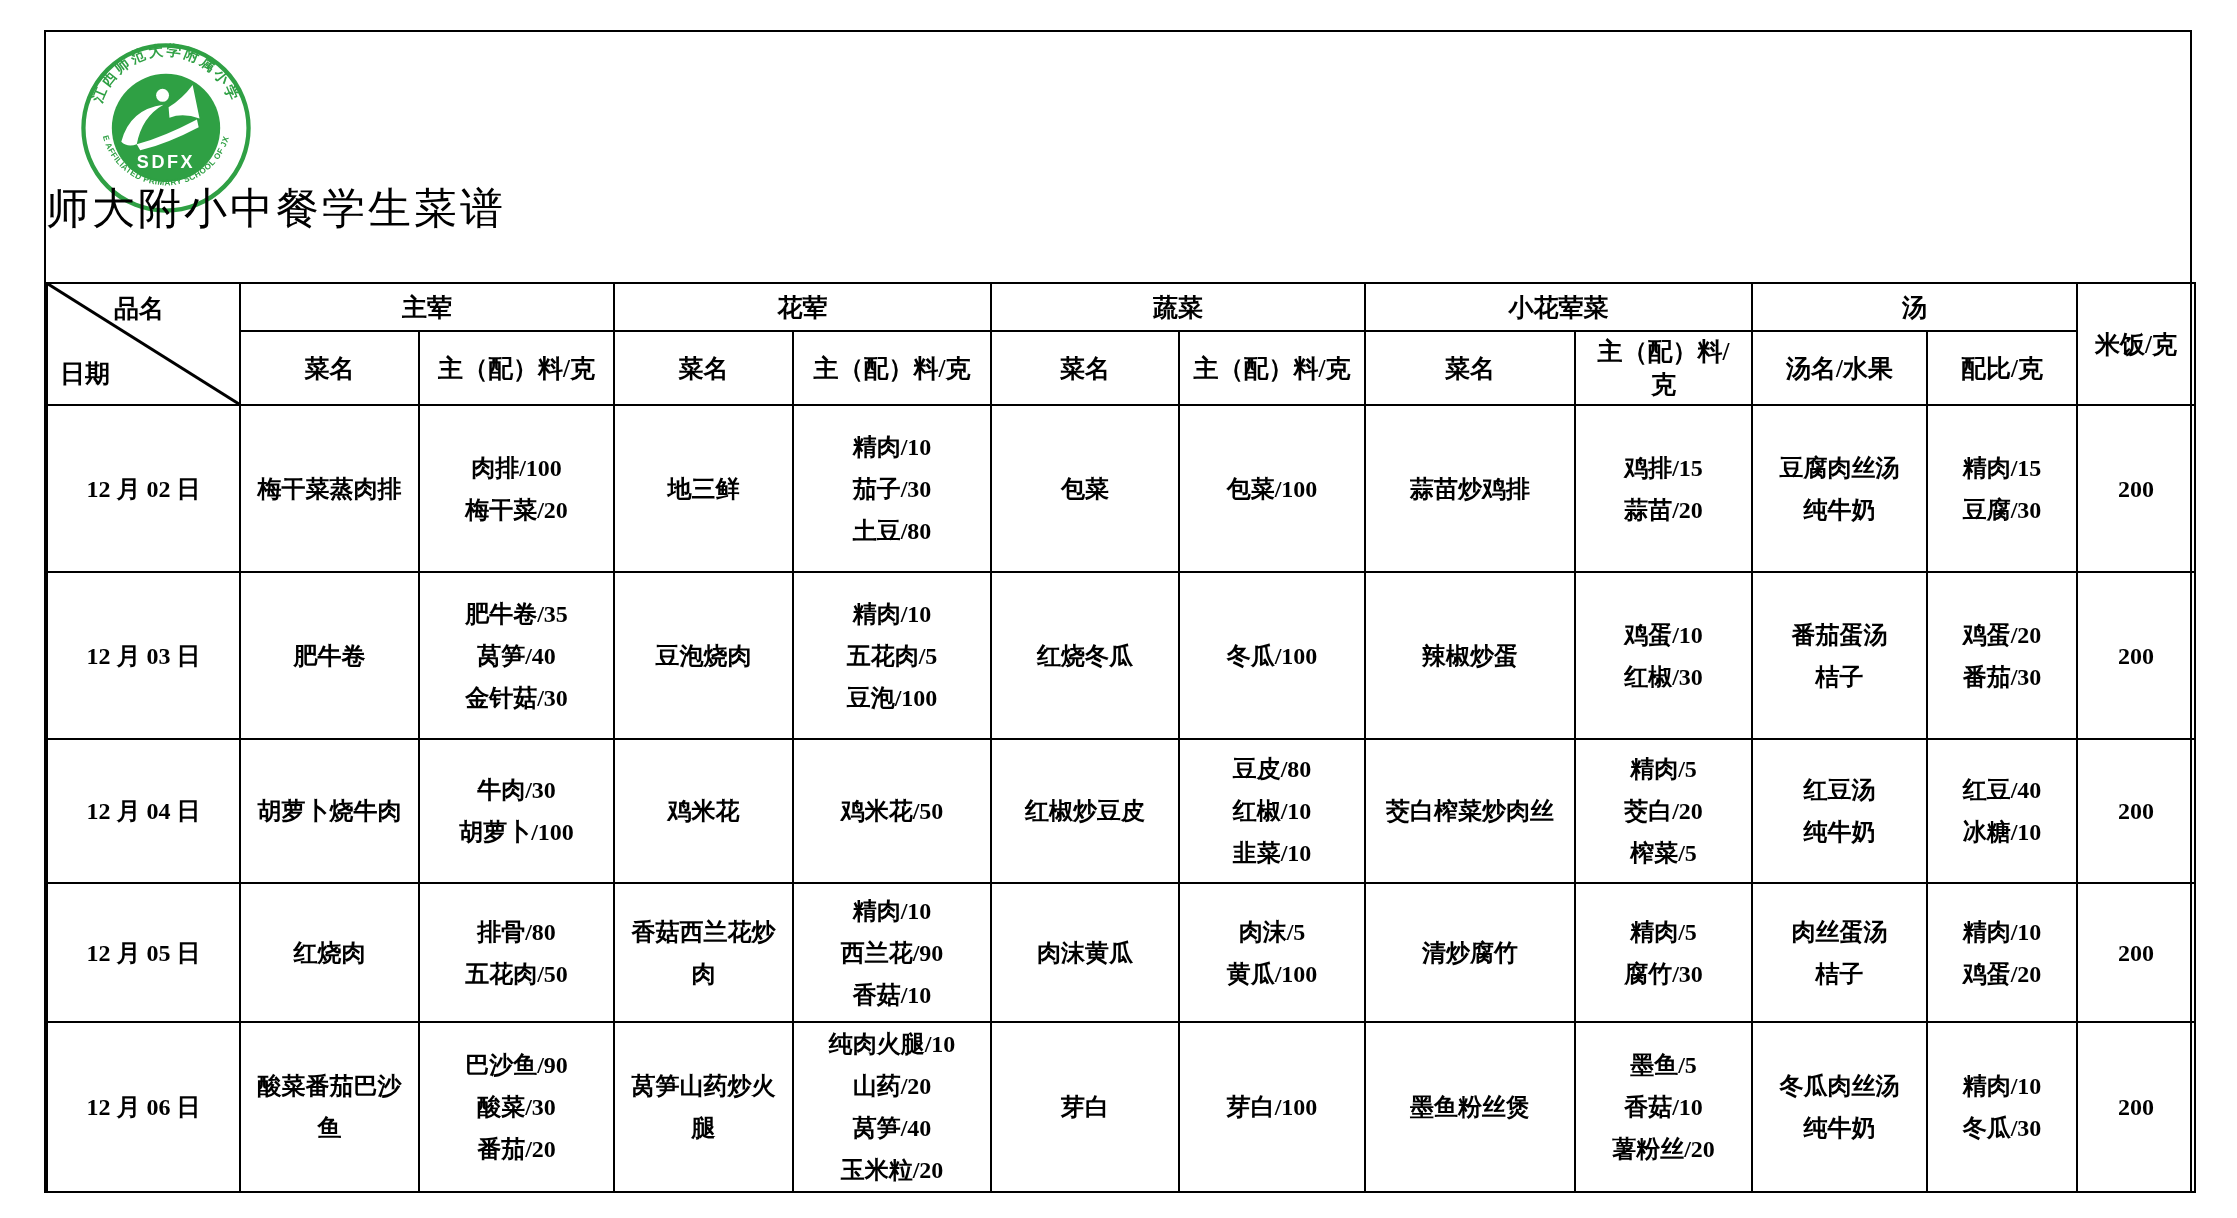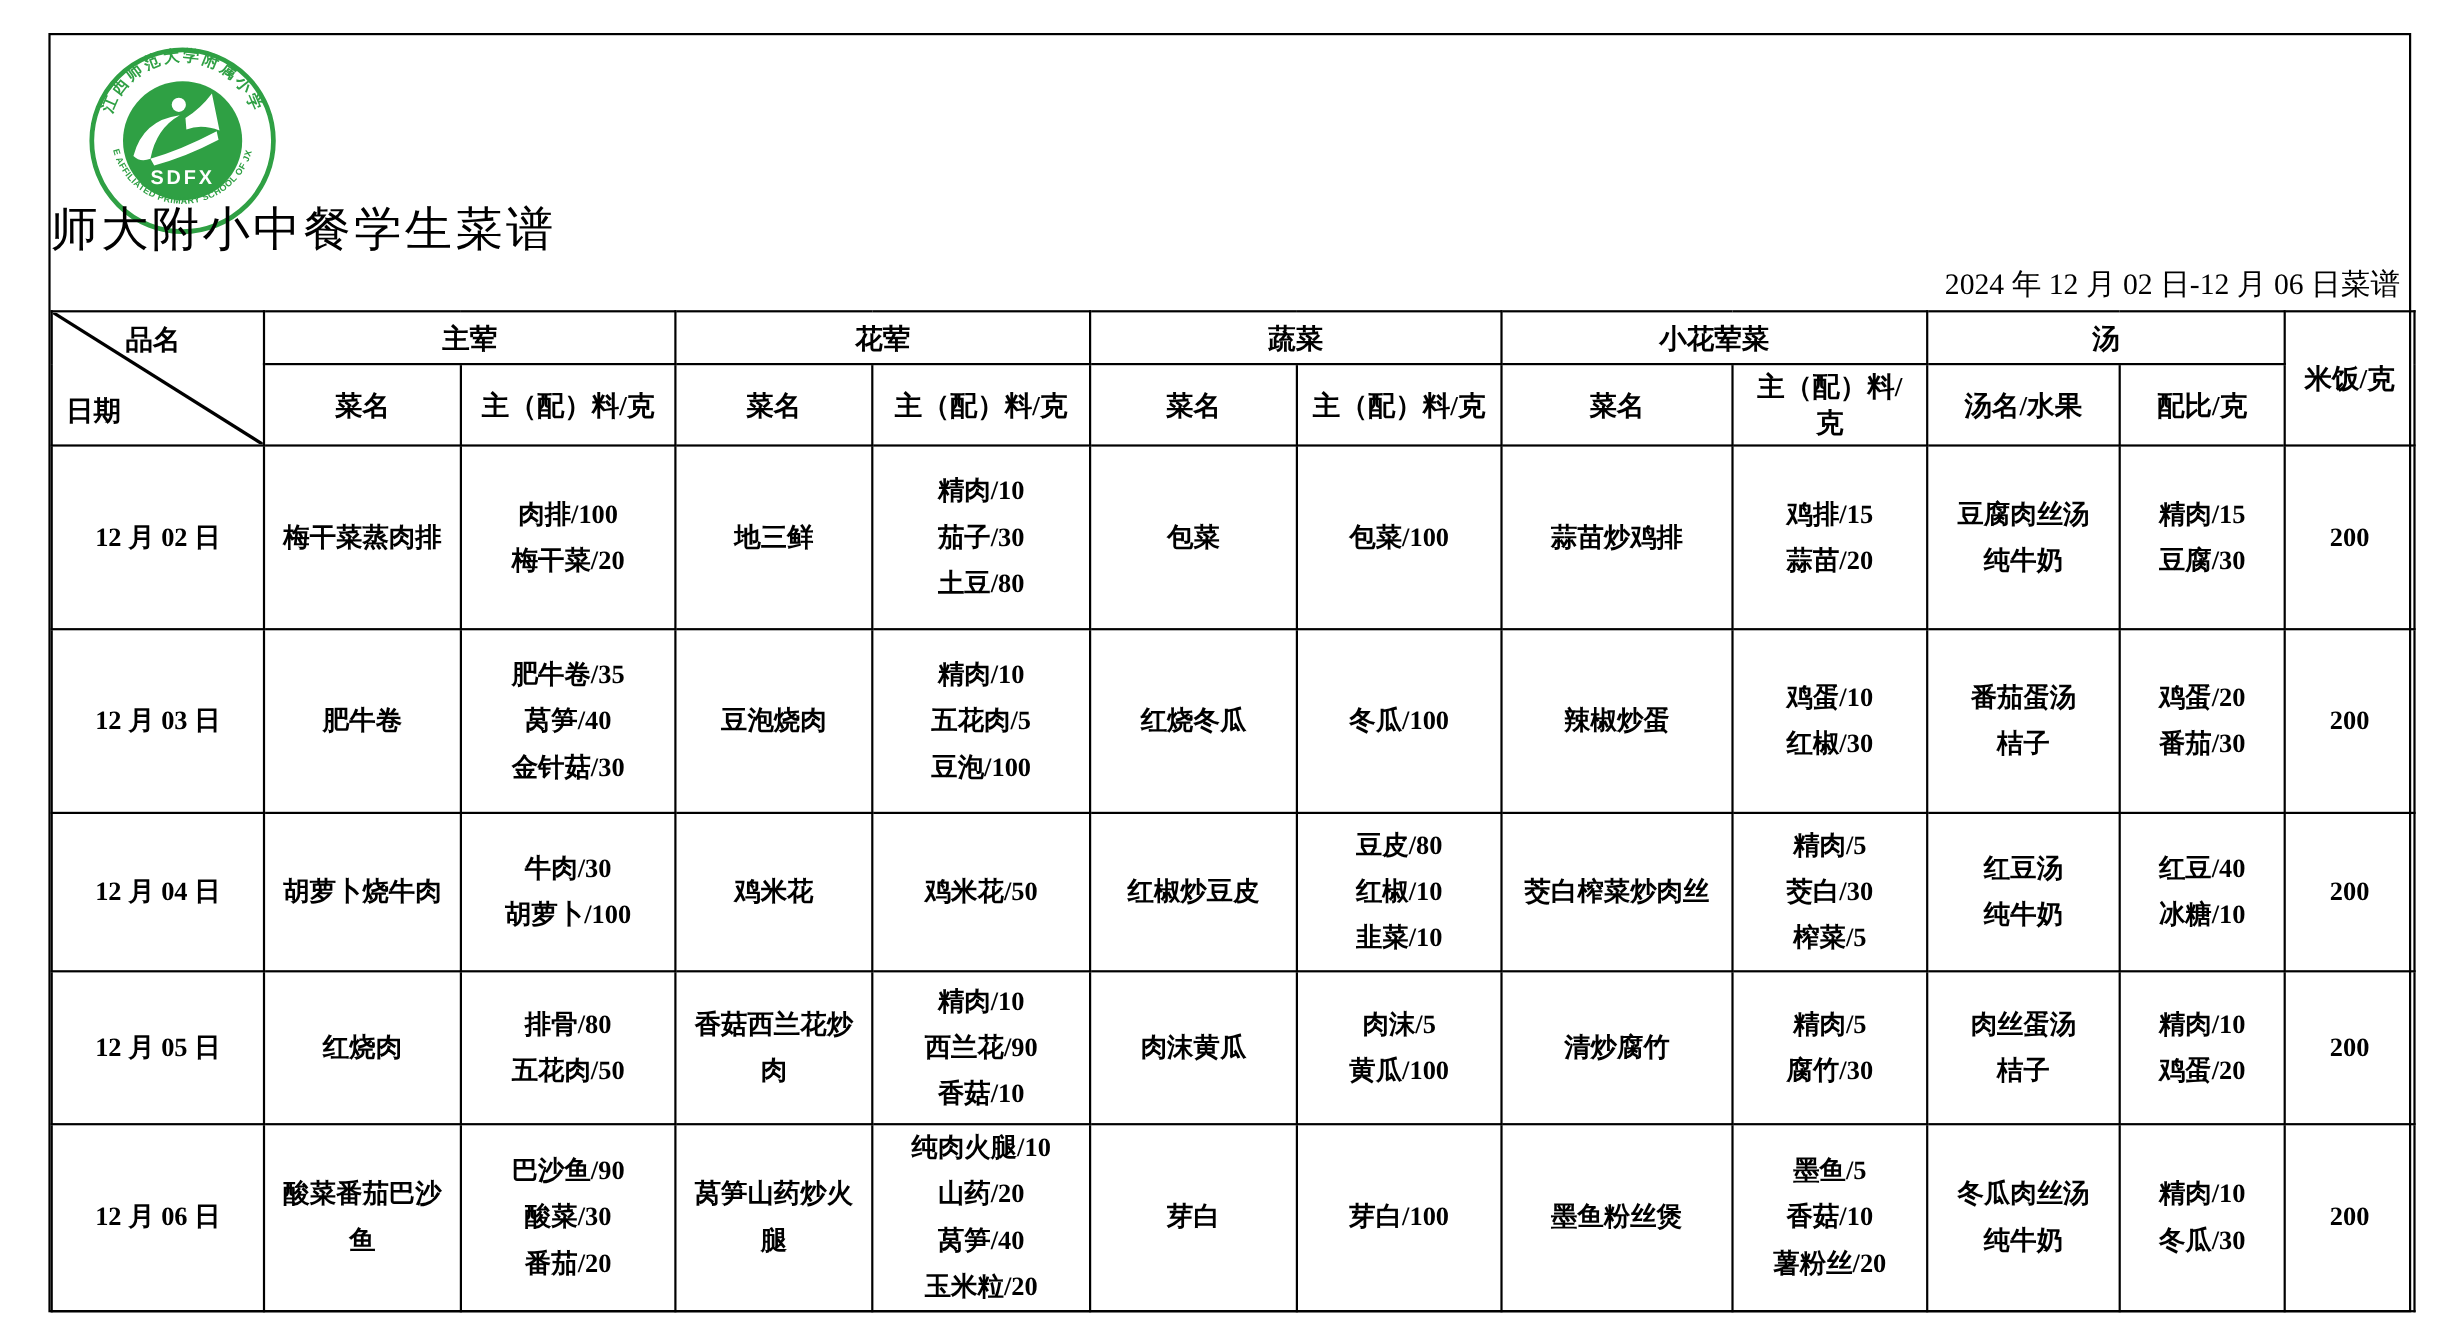--- a/index.html
+++ b/index.html
@@ -68,21 +68,20 @@
       <g>
         <circle cx="96" cy="62" r="7.5" fill="#ffffff"></circle>
         <path d="M 48,116 Q 58,78 97,73 Q 72,87 66,119 Q 55,123 48,116 Z" fill="#ffffff"></path>
         <path d="M 103,76 Q 119,66 131,50 L 139,89 Q 120,82 104,88 Z" fill="#ffffff"></path>
         <path d="M 66,119 Q 98,110 136,90 L 138,99 Q 102,118 70,126 Z" fill="#ffffff"></path>
       </g>
       <text x="100" y="146" text-anchor="middle" class="logo-sdfx" fill="#ffffff">SDFX</text>
     </svg>
 
     <div class="title">师大附小中餐学生菜谱</div>
-    <div class="daterange">2024 年 12 月 02 日-12 月 06 日菜谱</div>
   </div>
 
   <table class="menu">
     <colgroup>
       <col style="width:193px">
         <col style="width:179px">
         <col style="width:195px">
       <col style="width:179px">
         <col style="width:198px">
         <col style="width:188px">
@@ -235,21 +234,21 @@
           <td>
             <div class="cell-line">豆皮/80</div>
             <div class="cell-line">红椒/10</div>
             <div class="cell-line">韭菜/10</div>
           </td>
           <td>
             <div class="cell-line">茭白榨菜炒肉丝</div>
           </td>
           <td>
             <div class="cell-line">精肉/5</div>
-            <div class="cell-line">茭白/30</div>
+            <div class="cell-line">茭白/20</div>
             <div class="cell-line">榨菜/5</div>
           </td>
           <td>
             <div class="cell-line">红豆汤</div>
             <div class="cell-line">纯牛奶</div>
           </td>
           <td>
             <div class="cell-line">红豆/40</div>
             <div class="cell-line">冰糖/10</div>
           </td>

